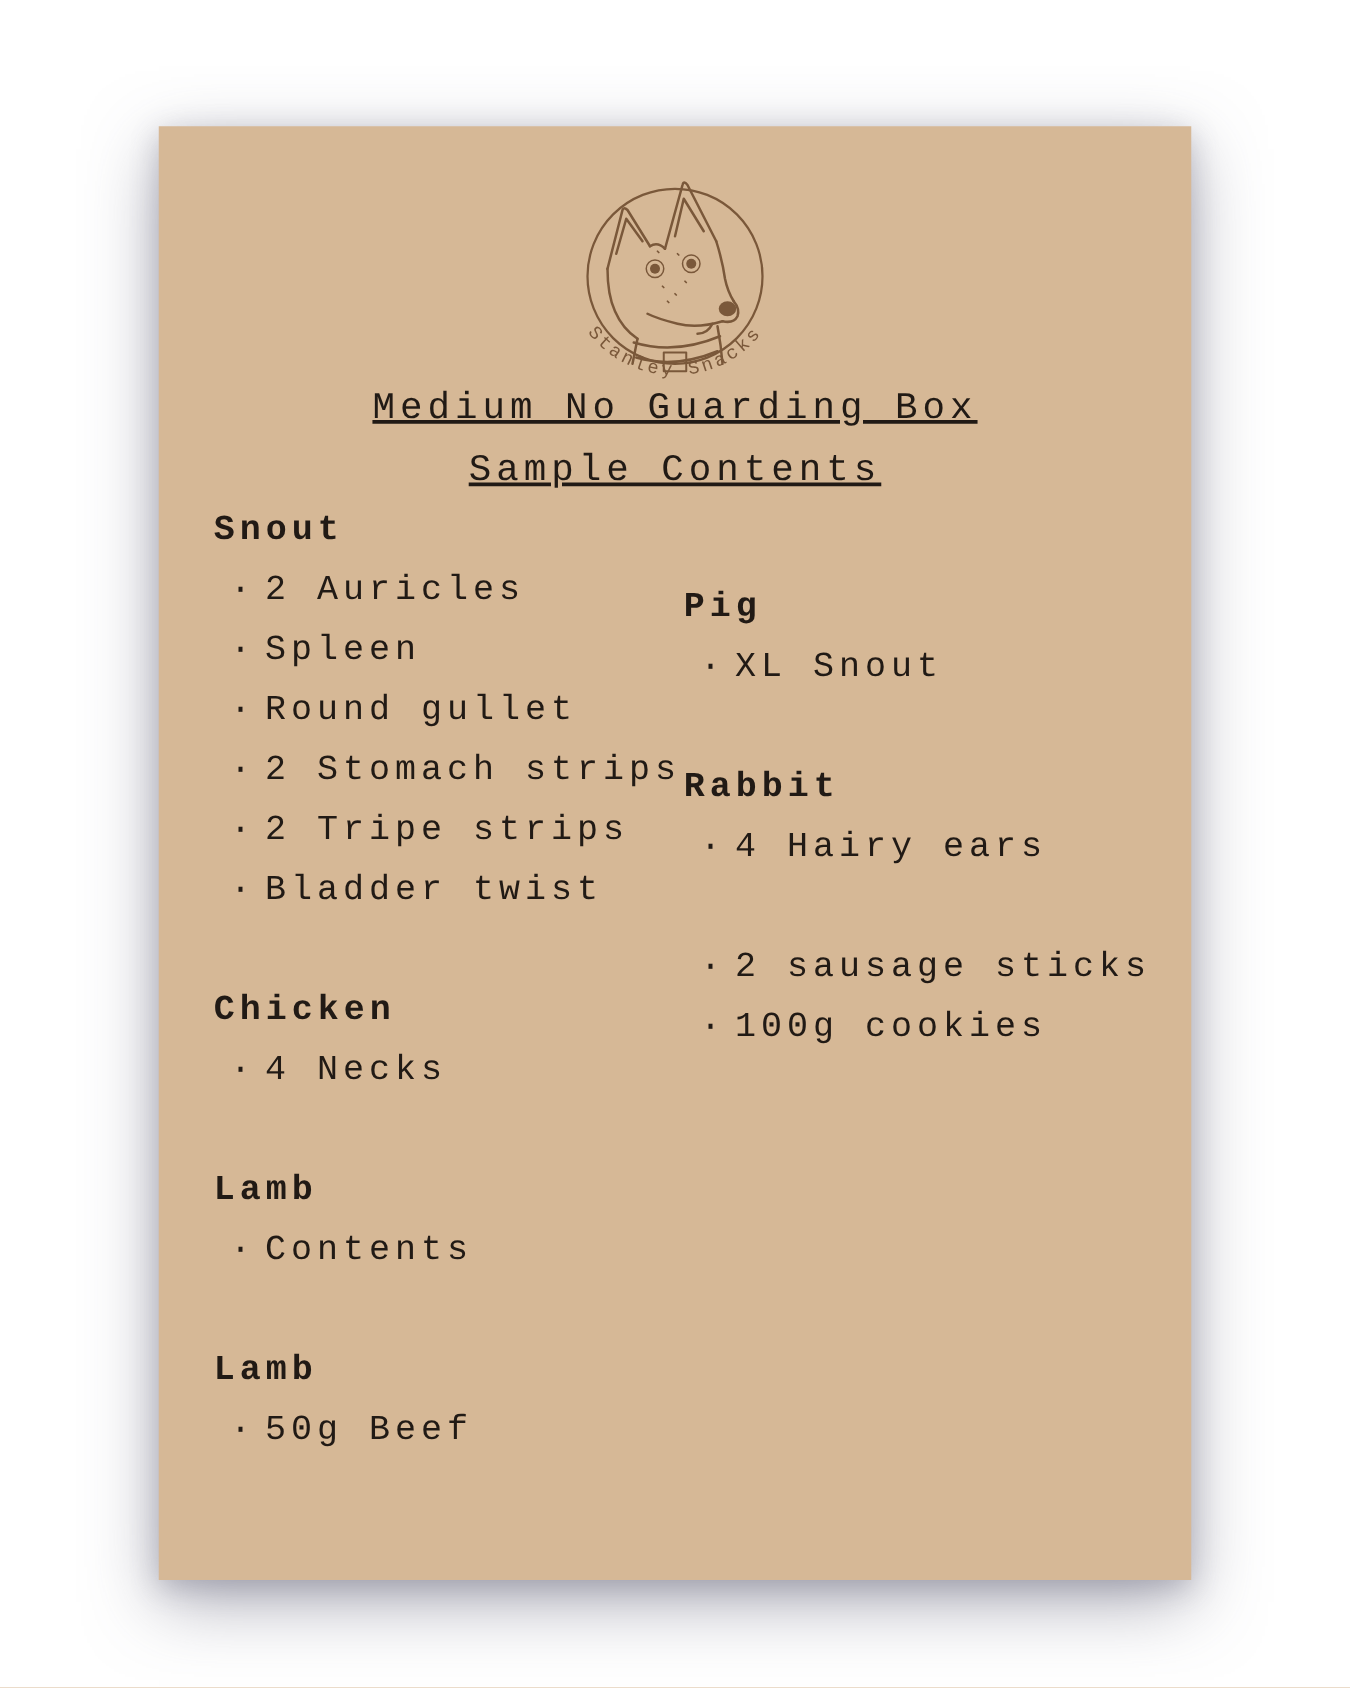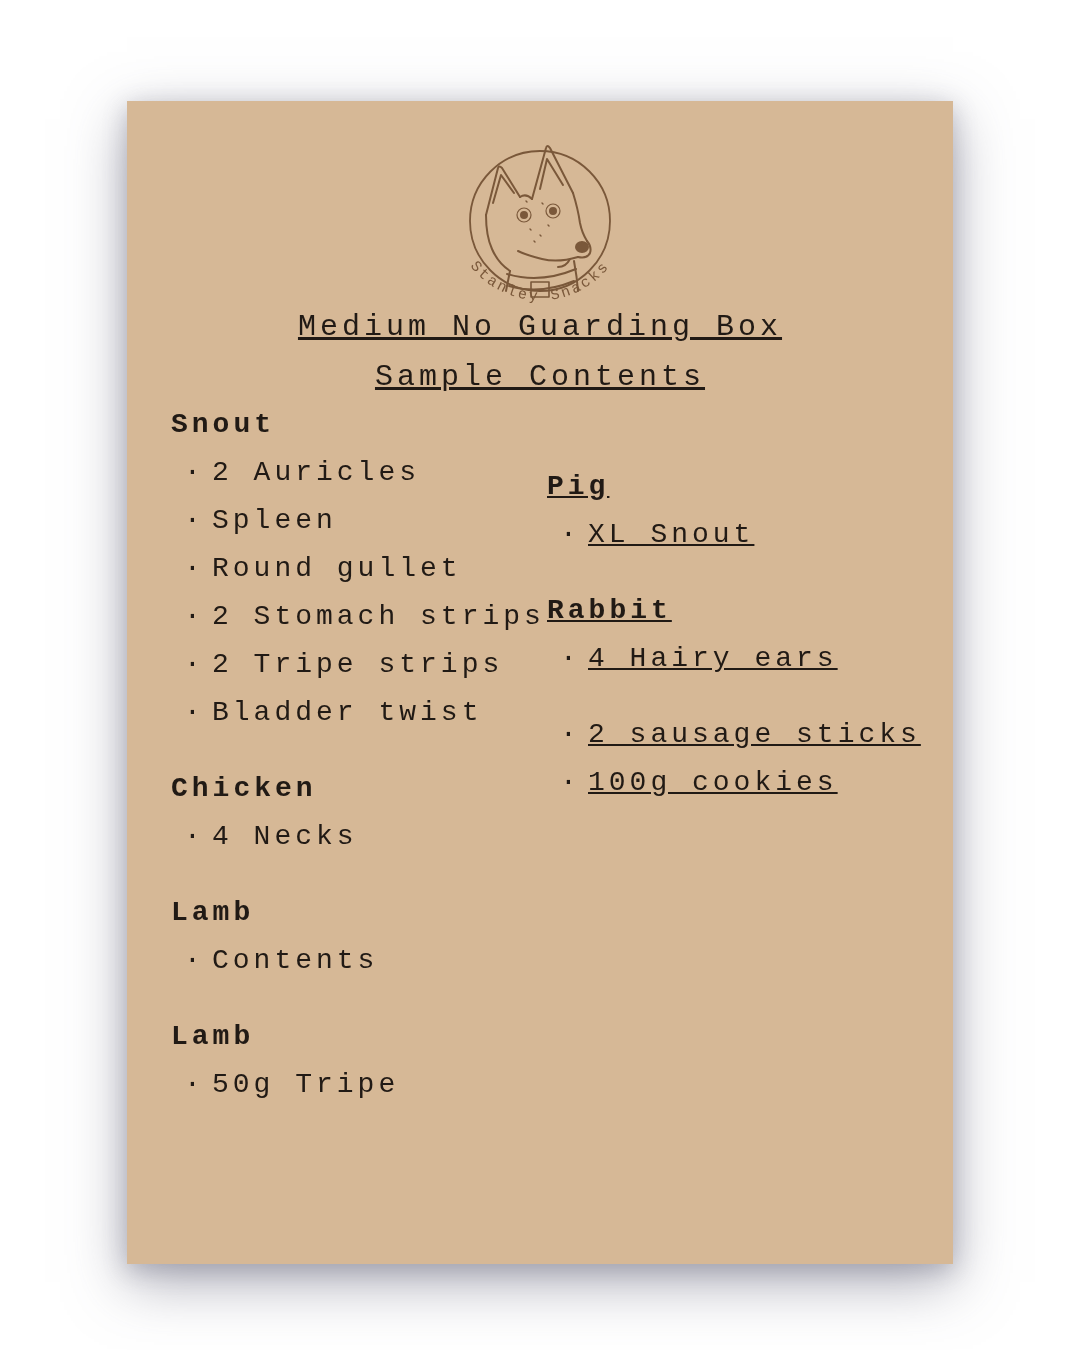--- a/index.html
+++ b/index.html
@@ -26,22 +26,22 @@
     font-size:30px;line-height:50px;letter-spacing:4px;
     white-space:nowrap;
     text-decoration:underline;
   }
   .col{
     position:absolute;
     font-size:28px;line-height:48px;letter-spacing:4px;
     white-space:nowrap;
   }
   .col-left{left:44px;top:300px;}
-  .col-right{left:420px;top:362px;text-decoration:underline;}
-  .section + .section{margin-top:28px;}
+  .col-right{left:420px;top:362px;}
+  .section + .section{margin-top:48px;}
   .sec-header{font-weight:bold;}
   .item{padding-left:13px;}
   .bullet{display:inline-block;width:28px;letter-spacing:0;}
 </style>
 </head>
 <body>
 
 <div class="card">
 
   <div class="logo">
@@ -107,21 +107,21 @@
       <div class="section">
         <div class="sec-header">Chicken</div>
         <div class="item"><span class="bullet">·</span><span>4 Necks</span></div>
       </div>
       <div class="section">
         <div class="sec-header">Lamb</div>
         <div class="item"><span class="bullet">·</span><span>Contents</span></div>
       </div>
       <div class="section">
         <div class="sec-header">Lamb</div>
-        <div class="item"><span class="bullet">·</span><span>50g Tripe</span></div>
+        <div class="item"><span class="bullet">·</span><span>50g Beef</span></div>
       </div>
     </div>
   <div class="col col-right" id="col-right">
       <div class="section">
         <div class="sec-header">Pig</div>
         <div class="item"><span class="bullet">·</span><span>XL Snout</span></div>
       </div>
       <div class="section">
         <div class="sec-header">Rabbit</div>
         <div class="item"><span class="bullet">·</span><span>4 Hairy ears</span></div>

